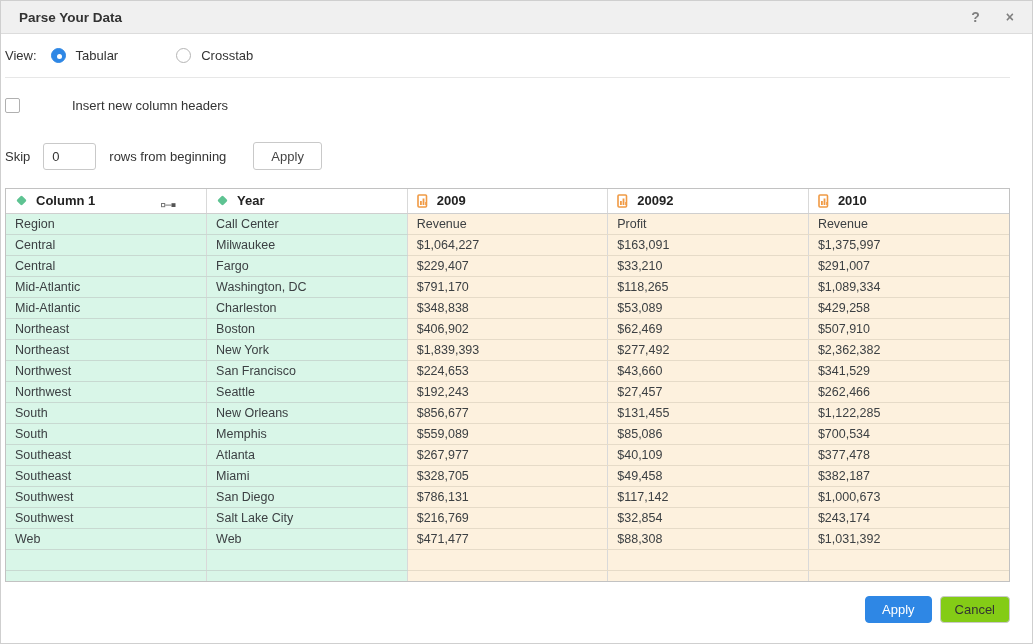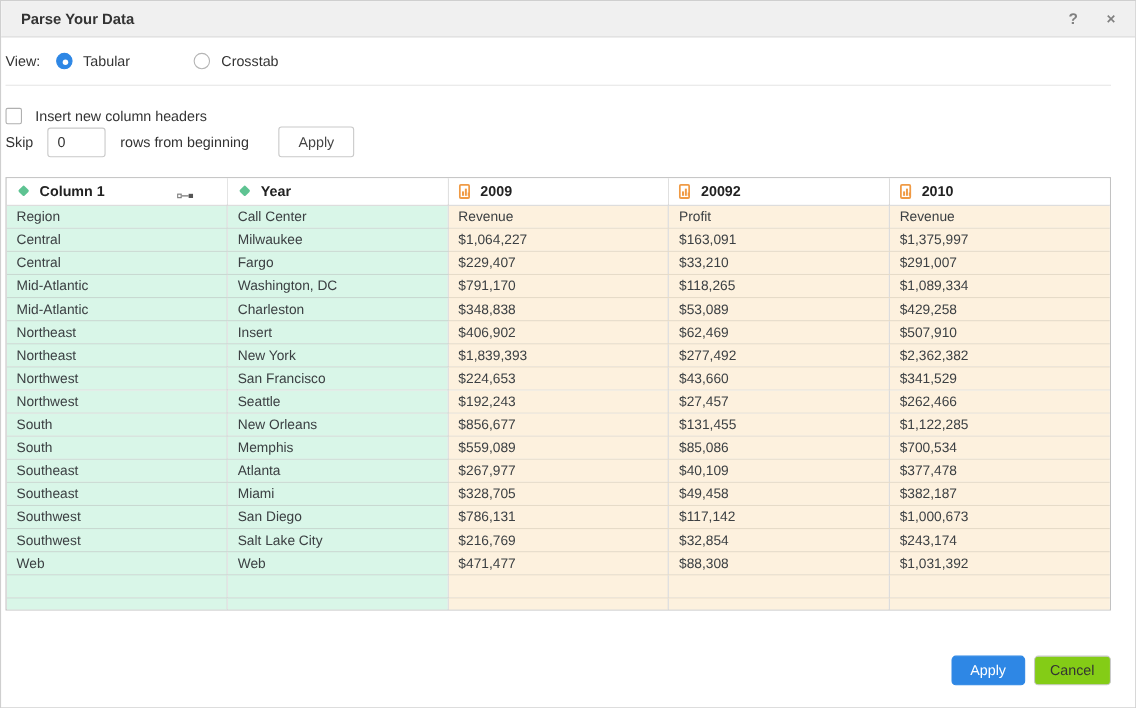--- a/index.html
+++ b/index.html
@@ -39,26 +39,26 @@
   .radio {
     width: 15px; height: 15px; border-radius: 50%;
     border: 1px solid #b5b5b5; background: #fff;
     margin-right: 10px; position: relative; flex: none;
   }
   .radio.checked { background: var(--accent); border-color: var(--accent); }
   .radio.checked::after {
     content: ""; position: absolute; left: 5px; top: 5px;
     width: 5px; height: 5px; border-radius: 50%; background: #fff;
   }
-  .checkbox-row { margin-top: 20px; display: flex; align-items: flex-start; }
+  .checkbox-row { margin-top: 20px; display: flex; align-items: flex-start; gap: 40px; }
   .checkbox {
     width: 15px; height: 15px; border: 1px solid #b0b0b0; border-radius: 2px;
     background: #fff; margin-right: 12px; cursor: pointer; flex: none;
   }
-  .skip-row { margin-top: 2px; display: flex; align-items: center; }
+  .skip-row { margin-top: 29px; display: flex; align-items: center; }
   .skip-input {
     width: 53px; height: 27px; margin: 0 13px;
     border: 1px solid #c9c9c9; border-radius: 3px;
     padding: 0 8px; font: inherit; color: #333;
   }
   .btn-secondary {
     height: 28px; padding: 0 17px; margin-left: 27px;
     background: #fff; border: 1px solid #c9c9c9; border-radius: 3px;
     font: inherit; color: #444; cursor: pointer;
   }
@@ -243,21 +243,21 @@
           </tr>
           <tr>
             <td class="c-dim">Mid-Atlantic</td>
             <td class="c-dim">Charleston</td>
             <td class="c-num">$348,838</td>
             <td class="c-num">$53,089</td>
             <td class="c-num">$429,258</td>
           </tr>
           <tr>
             <td class="c-dim">Northeast</td>
-            <td class="c-dim">Insert</td>
+            <td class="c-dim">Boston</td>
             <td class="c-num">$406,902</td>
             <td class="c-num">$62,469</td>
             <td class="c-num">$507,910</td>
           </tr>
           <tr>
             <td class="c-dim">Northeast</td>
             <td class="c-dim">New York</td>
             <td class="c-num">$1,839,393</td>
             <td class="c-num">$277,492</td>
             <td class="c-num">$2,362,382</td>

